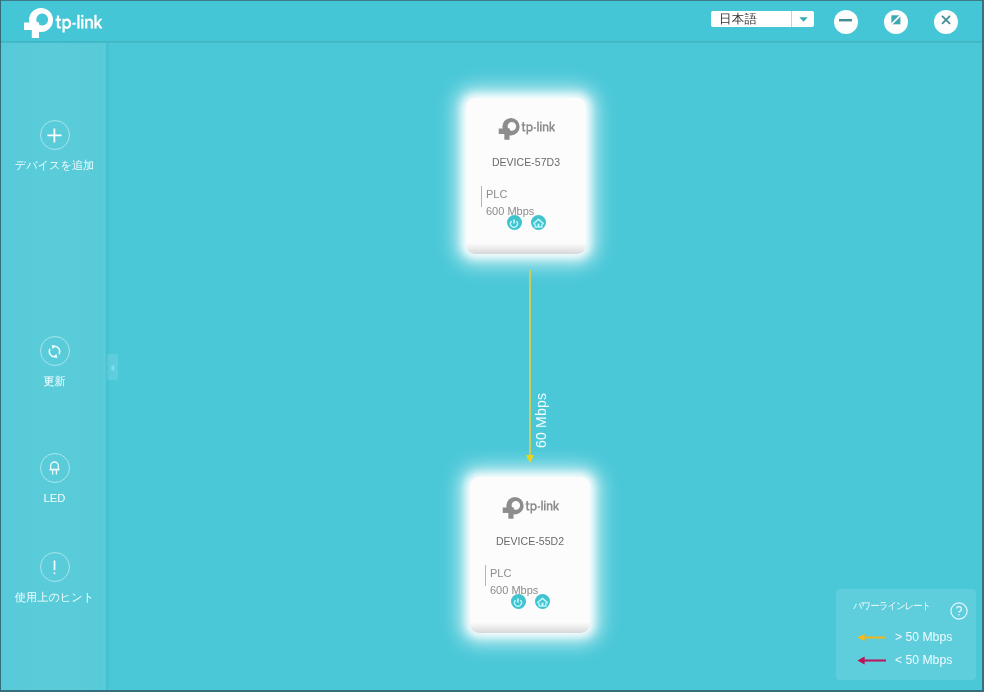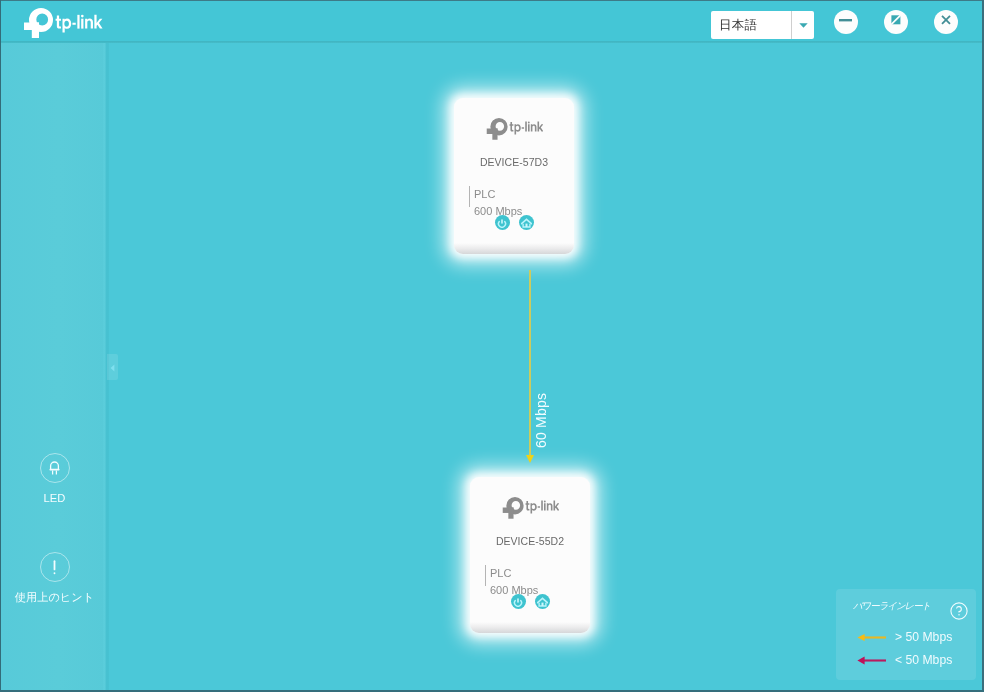--- a/index.html
+++ b/index.html
@@ -14,21 +14,21 @@
   #border-r { position:absolute; right:0; top:0; width:2px; height:692px; background:#3b6f7d; }
   #border-b { position:absolute; left:0; bottom:0; width:984px; height:2px; background:#356e7c; }
 
   
   #titlebar { position:absolute; left:1px; top:1px; width:981px; height:42px;
               background:#44c6d6; }
   #titlebar-sep { position:absolute; left:1px; top:41px; width:981px; height:2px;
                   background:linear-gradient(to bottom,#3fb4c1,#46bdca); }
   #logo-wrap { position:absolute; left:18px; top:4px; }
 
-  #lang-select { position:absolute; left:710px; top:10px; width:103px; height:28px;
+  #lang-select { position:absolute; left:710px; top:10px; width:103px; height:16px;
                  background:#fff; border-radius:2px; display:flex; }
   #lang-value { width:80px; font-size:12.5px; color:#333; display:flex;
                 align-items:center; padding-left:8px; letter-spacing:0.3px; }
   #lang-arrow { width:23px; border-left:1px solid #cfcfcf; display:flex;
                 align-items:center; justify-content:center; }
 
   .win-btn { position:absolute; top:9px; width:24px; height:24px; border-radius:50%;
              background:#fdfdfd; }
   .win-btn > span { position:absolute; left:0; top:0; width:24px; height:24px;
                     display:flex; align-items:center; justify-content:center; line-height:0; }
@@ -77,21 +77,21 @@
                border-left:4px solid transparent; border-right:4px solid transparent;
                border-top:8px solid #edd319; }
   #link-label { position:absolute; left:426px; top:405px; font-size:14px; letter-spacing:0.2px; color:#f2fcff;
                 transform:rotate(-90deg); transform-origin:0 0; white-space:nowrap;
                 line-height:14px; }
 
   
   #legend { position:absolute; left:728px; top:546px; width:140px; height:91px;
             background:rgba(255,255,255,0.105); border-radius:4px; }
   #legend-title { position:absolute; left:17px; top:11px; font-size:9.5px; color:#f0fbfe;
-                  letter-spacing:-1.1px;font-style:italic; }
+                  letter-spacing:-1.1px; }
   #legend-help { position:absolute; left:114px; top:13px; }
   .legend-row { position:absolute; left:21px; display:flex; align-items:center; }
   .legend-arrow { width:29px; height:10px; }
   .legend-text { font-size:12.2px; color:#f0fbfe; margin-left:9px; line-height:1; }
 </style>
 </head>
 <body>
 
 <div id="app">
   <div id="border-t"></div>
@@ -151,22 +151,41 @@
       <span>
         <svg width="10" height="14" viewBox="0 0 10 14">
           <path d="M1.0 0.8 L9.0 8.8 M9.0 0.8 L1.0 8.8" stroke="#438e96" stroke-width="1.8" stroke-linecap="butt"></path>
         </svg>
       </span>
     </div>
   </div>
   <div id="titlebar-sep"></div>
 
   <div id="sidebar">
-
-
+    <div class="nav-item" id="nav-0" style="top:77px">
+      <div class="nav-circle">
+        <svg width="15" height="15" viewBox="0 0 15 15">
+          <path d="M7.4 0.4 V14.6 M0.4 7.4 H14.6" stroke="#fbffff" stroke-width="1.7" stroke-linecap="butt"></path>
+        </svg>
+      </div>
+      <div class="nav-label">デバイスを追加</div>
+    </div>
+
+
+    <div class="nav-item" id="nav-2" style="top:293px">
+      <div class="nav-circle">
+        <svg width="15" height="15" viewBox="0 0 15 15">
+          <path d="M7.5 2.3 A5.2 5.2 0 0 1 12.3 9.6" fill="none" stroke="#f2fdff" stroke-width="1.6" stroke-linecap="round"></path>
+          <path d="M7.5 12.7 A5.2 5.2 0 0 1 2.7 5.4" fill="none" stroke="#f2fdff" stroke-width="1.6" stroke-linecap="round"></path>
+          <path d="M4.7 0.8 L9.0 2.2 L5.5 4.9 Z" fill="#f2fdff"></path>
+          <path d="M10.3 14.2 L6.0 12.8 L9.5 10.1 Z" fill="#f2fdff"></path>
+        </svg>
+      </div>
+      <div class="nav-label">更新</div>
+    </div>
 
     <div class="nav-item" id="nav-3" style="top:410px">
       <div class="nav-circle">
         <svg width="13" height="15" viewBox="0 0 13 15">
           <path d="M2.6 8.0 V4.9 a3.9 3.9 0 0 1 7.8 0 V8.0" fill="none" stroke="#f2fdff" stroke-width="1.3"></path>
           <rect x="1.5" y="7.7" width="10" height="1.7" rx="0.6" fill="#f2fdff"></rect>
           <path d="M4.6 9.5 V13.4 M8.4 9.5 V13.4" stroke="#f2fdff" stroke-width="1.25"></path>
         </svg>
       </div>
       <div class="nav-label">LED</div>
@@ -186,21 +205,21 @@
   <div id="collapse">
     <span>
       <svg width="5" height="8" viewBox="0 0 5 8">
           <path d="M4.4 0.6 L0.6 4 L4.4 7.4 Z" fill="#7fe0ef"></path>
         </svg>
     </span>
   </div>
 
   <div id="canvas">
 
-    <div class="device" id="device-0" style="left:346px; top:55px">
+    <div class="device" id="device-0" style="left:358px; top:55px">
       <div class="dev-logo">
         <svg width="57" height="21.8" viewBox="0 0 79 30">
           <g fill="#8d8d8d">
             <g transform="translate(-4,-3)">
               <path d="M 22 3 A 12 12 0 1 1 22 27 A 12 12 0 1 1 22 3 Z
                        M 23.2 8.6 A 5.9 5.9 0 1 0 23.2 20.4 A 5.9 5.9 0 1 0 23.2 8.6 Z"></path>
               <path d="M 5 17.5 h 15 v 7.5 h -15 z"></path>
               <path d="M 12.8 17.5 h 7.2 v 15.5 h -7.2 z"></path>
             </g>
             <g transform="translate(32.6,4.3) scale(0.895)">

